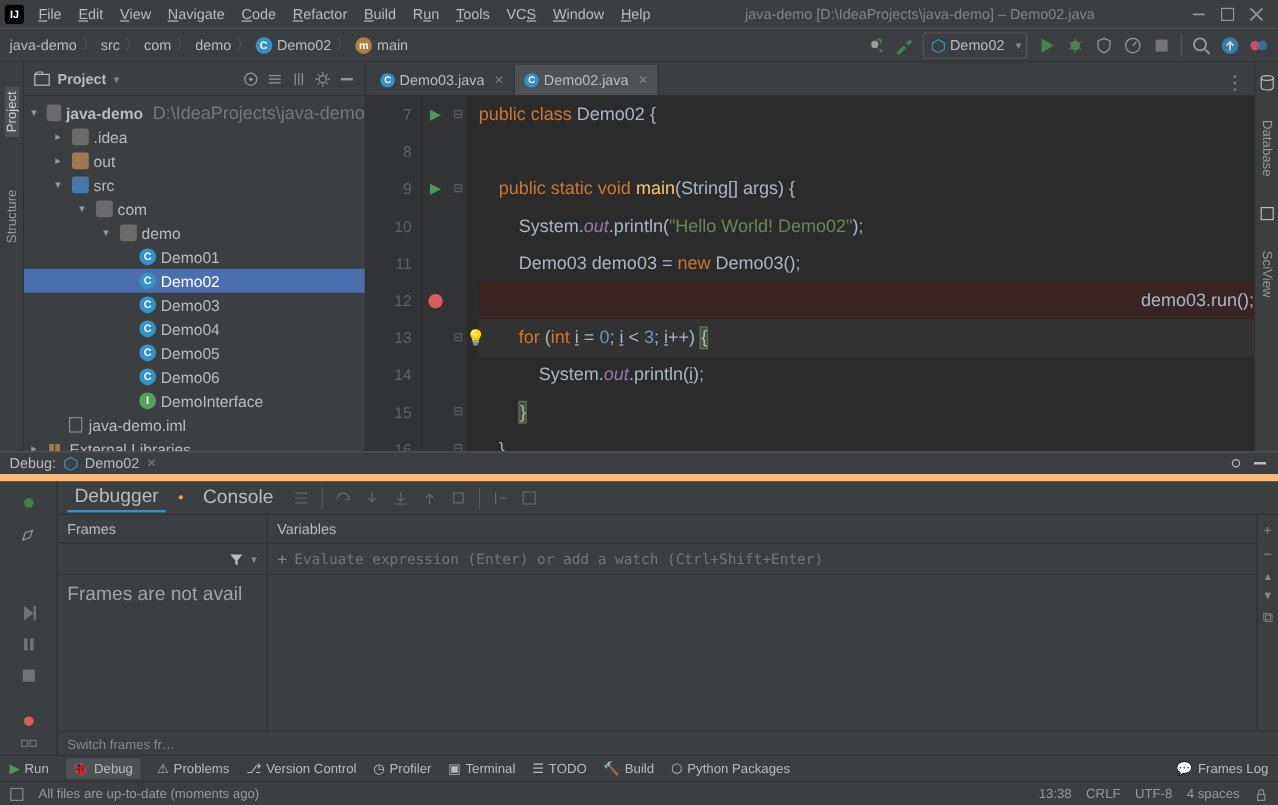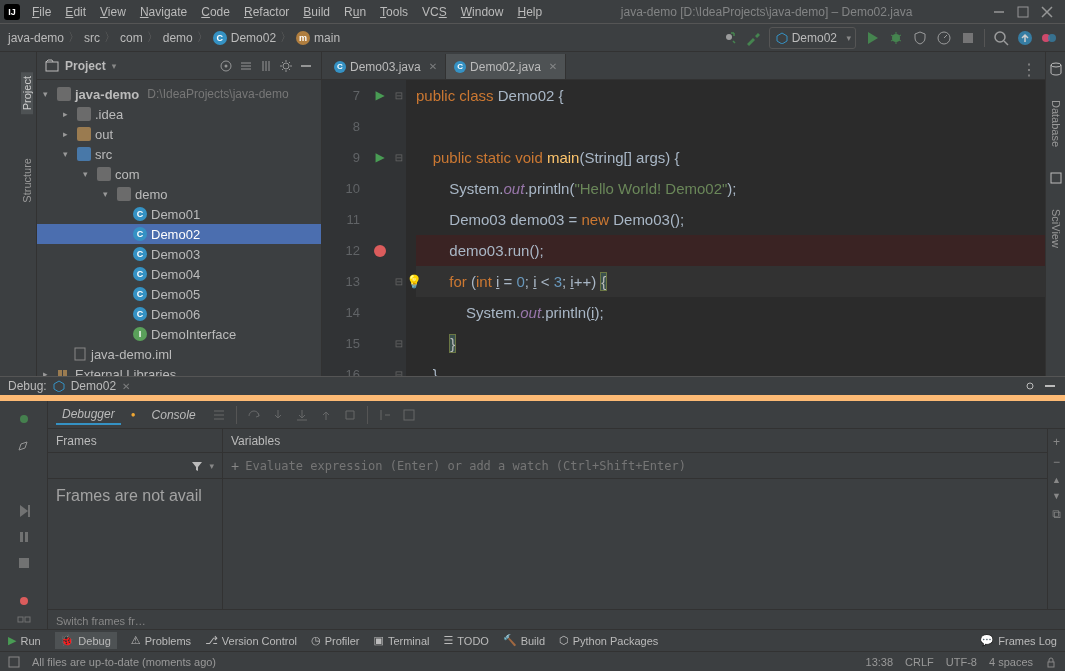--- a/index.html
+++ b/index.html
@@ -15,80 +15,80 @@
 .navbar { height:28px; background:#3c3f41; display:flex; align-items:center; padding:0 8px; border-bottom:1px solid #323232; }
 .crumbs { display:flex; align-items:center; gap:4px; font-size:12px; }
 .crumbs .sep { color:#666; }
 .crumbs .icon-c { width:14px; height:14px; background:#3592c4; border-radius:50%; display:inline-flex; align-items:center; justify-content:center; color:#fff; font-size:9px; font-weight:bold; }
 .crumbs .icon-m { width:14px; height:14px; background:#b07e3f; border-radius:50%; display:inline-flex; align-items:center; justify-content:center; color:#fff; font-size:9px; font-weight:bold; }
 .nav-right { margin-left:auto; display:flex; align-items:center; gap:8px; }
 .nav-right .ico { width:16px; height:16px; opacity:.75; }
 .runcfg { border:1px solid #555; border-radius:3px; padding:1px 18px 1px 6px; display:flex; align-items:center; gap:4px; position:relative; height:22px; }
 .runcfg::after { content:"▾"; position:absolute; right:4px; font-size:9px; color:#888; }
 .cube { width:12px; height:12px; display:inline-block; }
-.main { display:flex; height:540px;padding-left:17px; }
+.main { display:flex; height:540px; }
 .leftgutter { width:20px; background:#3c3f41; border-right:1px solid #323232; display:flex; flex-direction:column; align-items:center; padding-top:20px; gap:40px; }
 .leftgutter span { writing-mode:vertical-rl; transform:rotate(180deg); font-size:11px; color:#999; padding:4px 0; cursor:pointer; }
 .leftgutter span.act { background:#4e5254; color:#ccc; }
 .rightgutter { width:20px; background:#3c3f41; border-left:1px solid #323232; display:flex; flex-direction:column; align-items:center; padding-top:10px; gap:20px; }
 .rightgutter span { writing-mode:vertical-rl; font-size:11px; color:#999; padding:4px 0; cursor:pointer; }
 .projpane { width:285px; background:#3c3f41; border-right:1px solid #323232; display:flex; flex-direction:column; }
 .panehdr { height:28px; display:flex; align-items:center; padding:0 8px; border-bottom:1px solid #323232; gap:6px; }
 .panehdr .title { font-weight:bold; }
 .panehdr .spacer { flex:1; }
 .panehdr .ico { width:14px; height:14px; opacity:.7; cursor:pointer; }
 .tree { flex:1; overflow:auto; padding:4px 0; font-size:13px; }
 .tree-row { display:flex; align-items:center; height:20px; padding-left:6px; white-space:nowrap; cursor:pointer; gap:4px; }
 .tree-row.sel { background:#4b6eaf; color:#fff; }
 .arrow { width:10px; display:inline-block; font-size:9px; color:#999; }
 .fold { width:14px; height:14px; background:#9a7b50; border-radius:2px; display:inline-block; }
 .fold.blue { background:#4878a8; }
 .fold.grey { background:#6b6b6b; }
 .cicon { width:14px; height:14px; background:#3592c4; border-radius:50%; display:inline-flex; align-items:center; justify-content:center; color:#fff; font-size:9px; font-weight:bold; }
 .iicon { width:14px; height:14px; background:#5aa05a; border-radius:50%; display:inline-flex; align-items:center; justify-content:center; color:#fff; font-size:9px; font-weight:bold; }
-.dim { color:#777; margin-left:4px; font-size:12px; }
+.dim { color:#777; margin-left:4px; font-size:15px; }
 .editor { flex:1; display:flex; flex-direction:column; background:#2b2b2b; }
 .tabs { height:28px; background:#3c3f41; display:flex; align-items:flex-end; padding-left:4px; border-bottom:1px solid #323232; }
 .tab { height:25px; padding:0 8px; display:flex; align-items:center; gap:4px; background:#3c3f41; border-right:1px solid #323232; font-size:12px; cursor:pointer; }
 .tab.active { background:#4e5254; }
 .tab .close { font-size:10px; opacity:.5; margin-left:4px; }
 .opts { margin-left:auto; padding:0 8px; font-size:16px; color:#888; cursor:pointer; }
 .code { flex:1; display:flex; font-family:"JetBrains Mono","Consolas",monospace; font-size:15px; line-height:31px; overflow:hidden; }
 .gutter { width:46px; text-align:right; color:#606366; padding-right:8px; background:#313335; font-size:13px; line-height:31px; }
 .icons-gutter { width:24px; background:#313335; }
 .icons-gutter div { height:31px; display:flex; align-items:center; justify-content:center; }
 .runico { color:#499c54; font-size:12px; }
 .bp { width:12px; height:12px; background:#db5c5c; border-radius:50%; }
 .fold-gutter { width:14px; background:#313335; }
 .fold-gutter div { height:31px; display:flex; align-items:center; justify-content:center; color:#666; font-size:10px; }
 .codelines { flex:1; padding-left:10px; background:#2b2b2b; position:relative; }
 .codelines .bulb { position:absolute; left:0; top:186px; color:#f0a732; font-size:13px; }
 .line { height:31px; white-space:pre; }
-.line.hl { background:#3a2323; }
+.line.hl { background:#3a2323;text-align:right; }
 .line.cur { background:#323232; }
 .kw { color:#cc7832; }
 .fn { color:#ffc66d; }
 .str { color:#6a8759; }
 .typ { color:#a9b7c6; }
 .num { color:#6897bb; }
 .fld { color:#9876aa; font-style:italic; }
 .var { color:#a9b7c6; }
 .brhl { background:#3b514d; border:1px solid #ccc33355; }
 .warn-ind { position:absolute; top:6px; right:12px; display:flex; align-items:center; gap:4px; font-size:12px; }
 .warn-ind .tri { color:#f0a732; }
 .debugpane { height:255px; background:#3c3f41; border-top:1px solid #555; display:flex; flex-direction:column; position:absolute; bottom:40px; left:0; right:0; }
 .dbg-hdr { height:24px; display:flex; align-items:center; padding:0 8px; border-bottom:6px solid #fdba74; gap:6px; font-size:12px; }
 .dbg-hdr .spacer { flex:1; }
 .dbg-body { flex:1; display:flex; }
 .dbg-left { width:48px; border-right:1px solid #323232; display:flex; flex-direction:column; align-items:center; padding-top:10px; gap:10px; }
 .dbg-left .ico { width:16px; height:16px; opacity:.7; cursor:pointer; }
 .bug { color:#499c54; }
 .dbg-mid { flex:1; display:flex; flex-direction:column; }
 .dbg-toolbar { height:28px; display:flex; align-items:center; padding:0 8px; gap:10px; border-bottom:1px solid #323232; }
-.dbg-tab { padding:2px 6px; font-size:12px; cursor:pointer;font-style:italic; }
+.dbg-tab { padding:2px 6px; font-size:16px; cursor:pointer; }
 .dbg-tab.act { border-bottom:2px solid #3592c4; }
 .dbg-toolbar .sep { width:1px; height:18px; background:#555; }
 .dbg-toolbar .ico { width:14px; height:14px; opacity:.55; }
 .dbg-panels { flex:1; display:flex; }
 .frames { width:175px; border-right:1px solid #323232; display:flex; flex-direction:column; }
 .panel-hdr { height:24px; display:flex; align-items:center; padding:0 8px; font-size:12px; border-bottom:1px solid #323232; }
 .frames-tool { height:26px; display:flex; align-items:center; justify-content:flex-end; padding:0 8px; gap:6px; border-bottom:1px solid #323232; }
 .frames-body { flex:1; padding:8px; color:#a3a3a3; font-size:16px; }
 .vars { flex:1; display:flex; flex-direction:column; }
 .vars-tool { height:26px; display:flex; align-items:center; padding:0 8px; gap:6px; border-bottom:1px solid #323232; }

